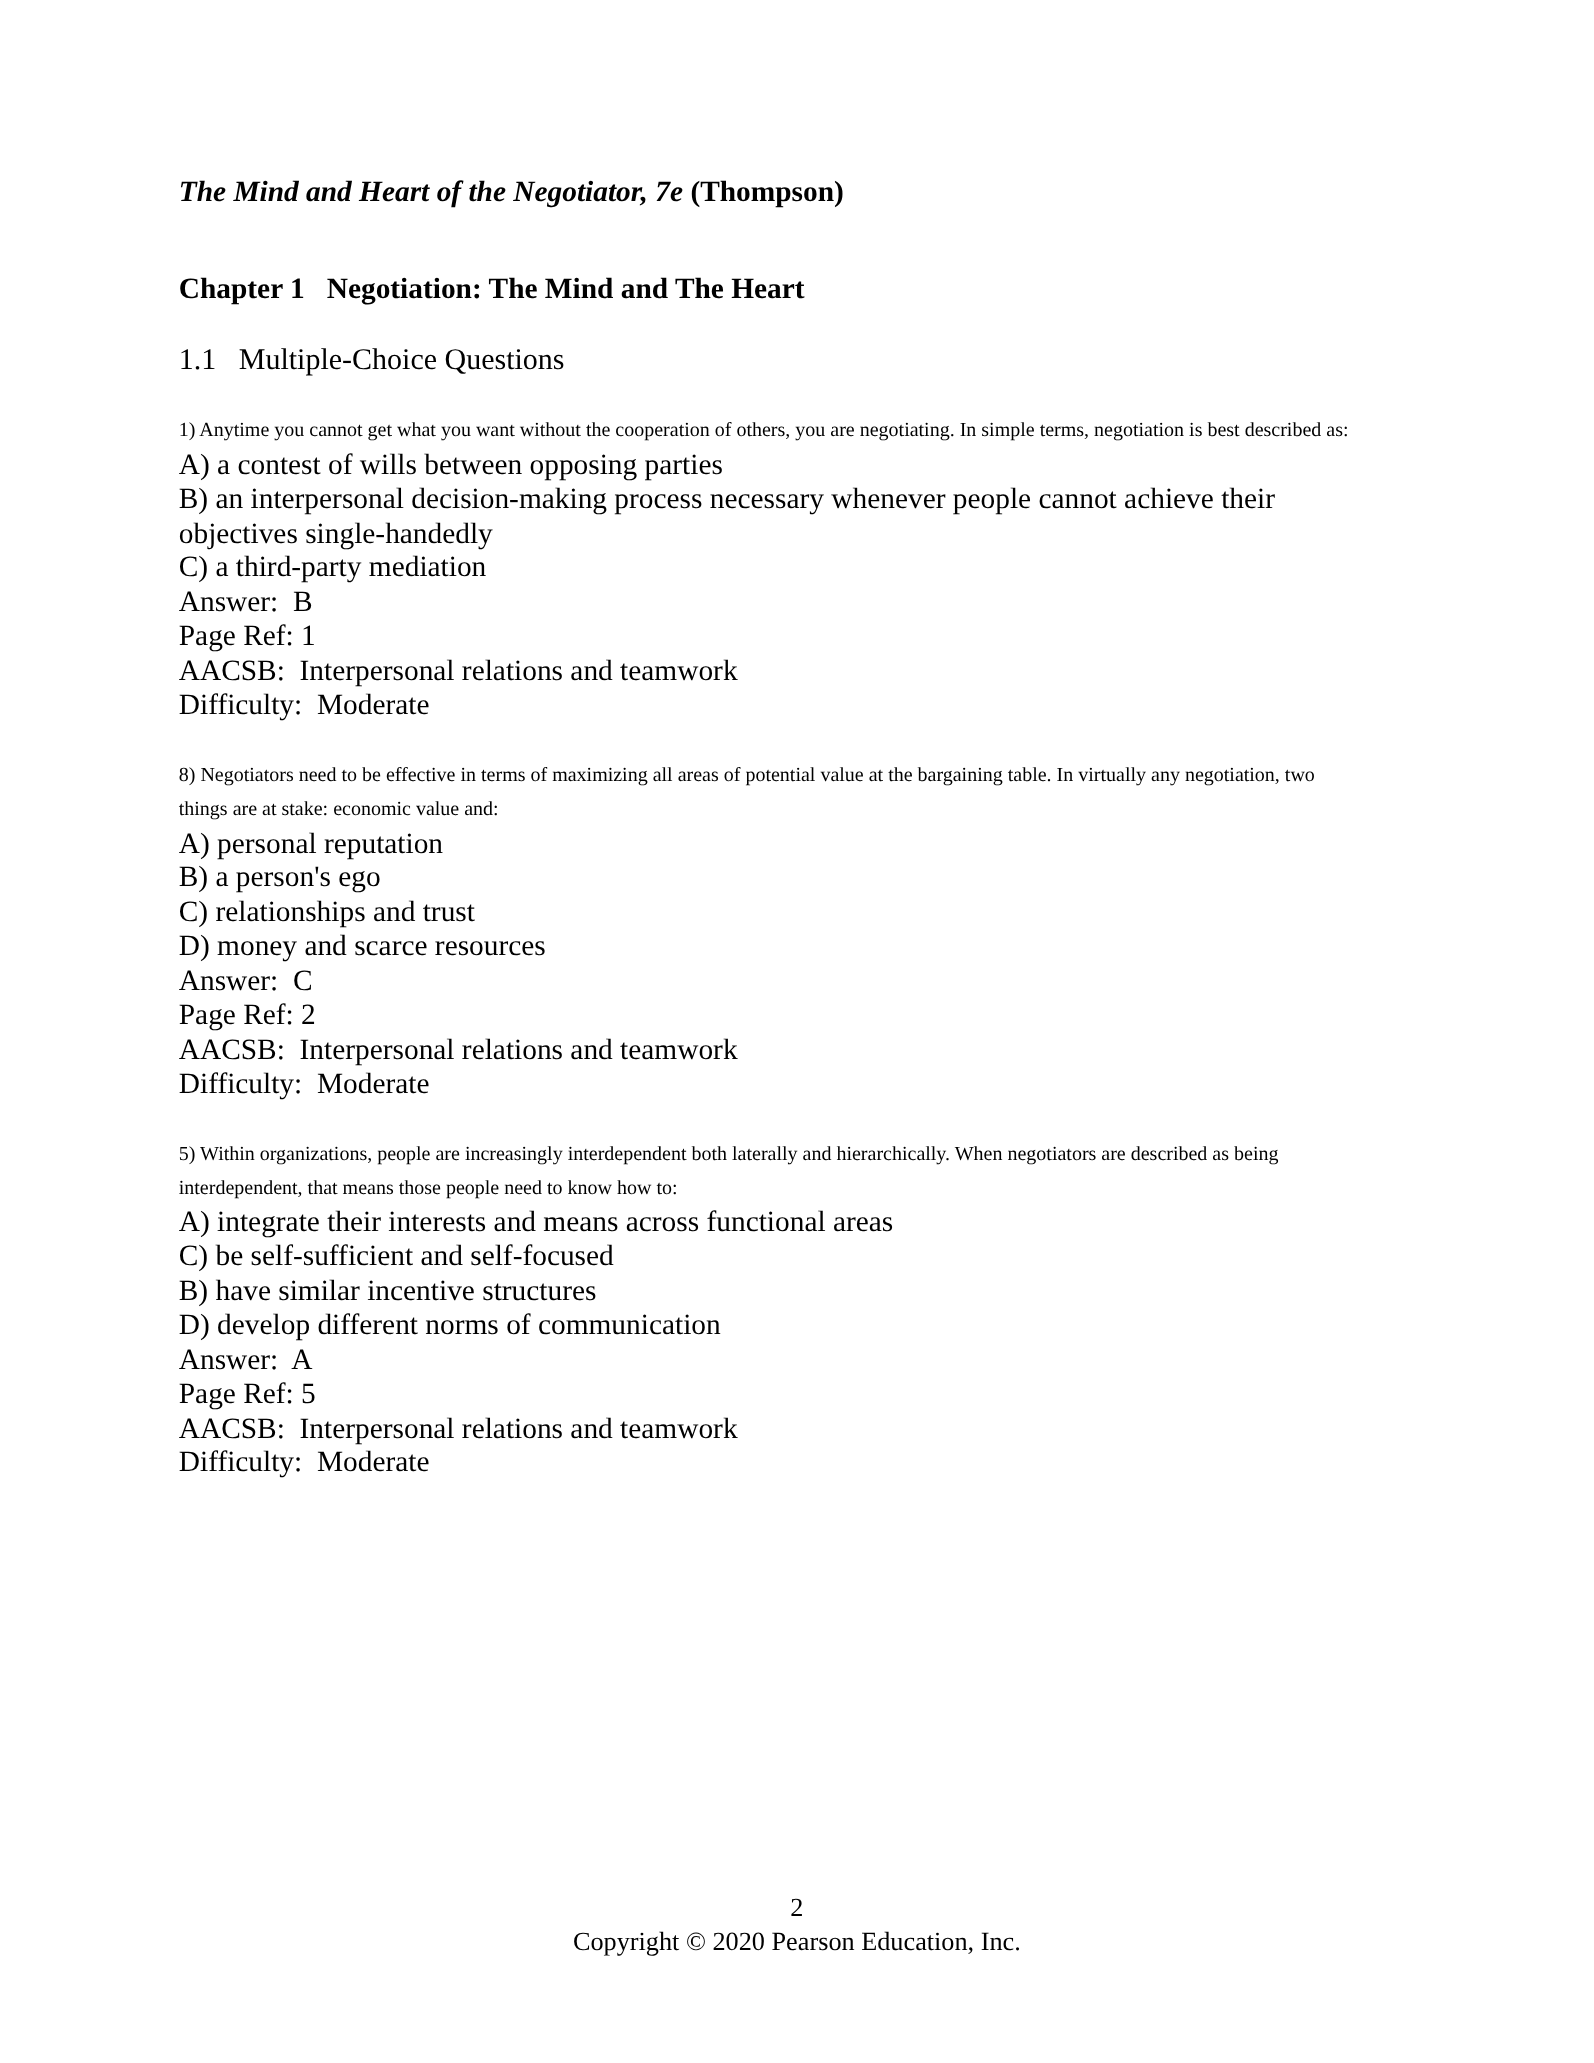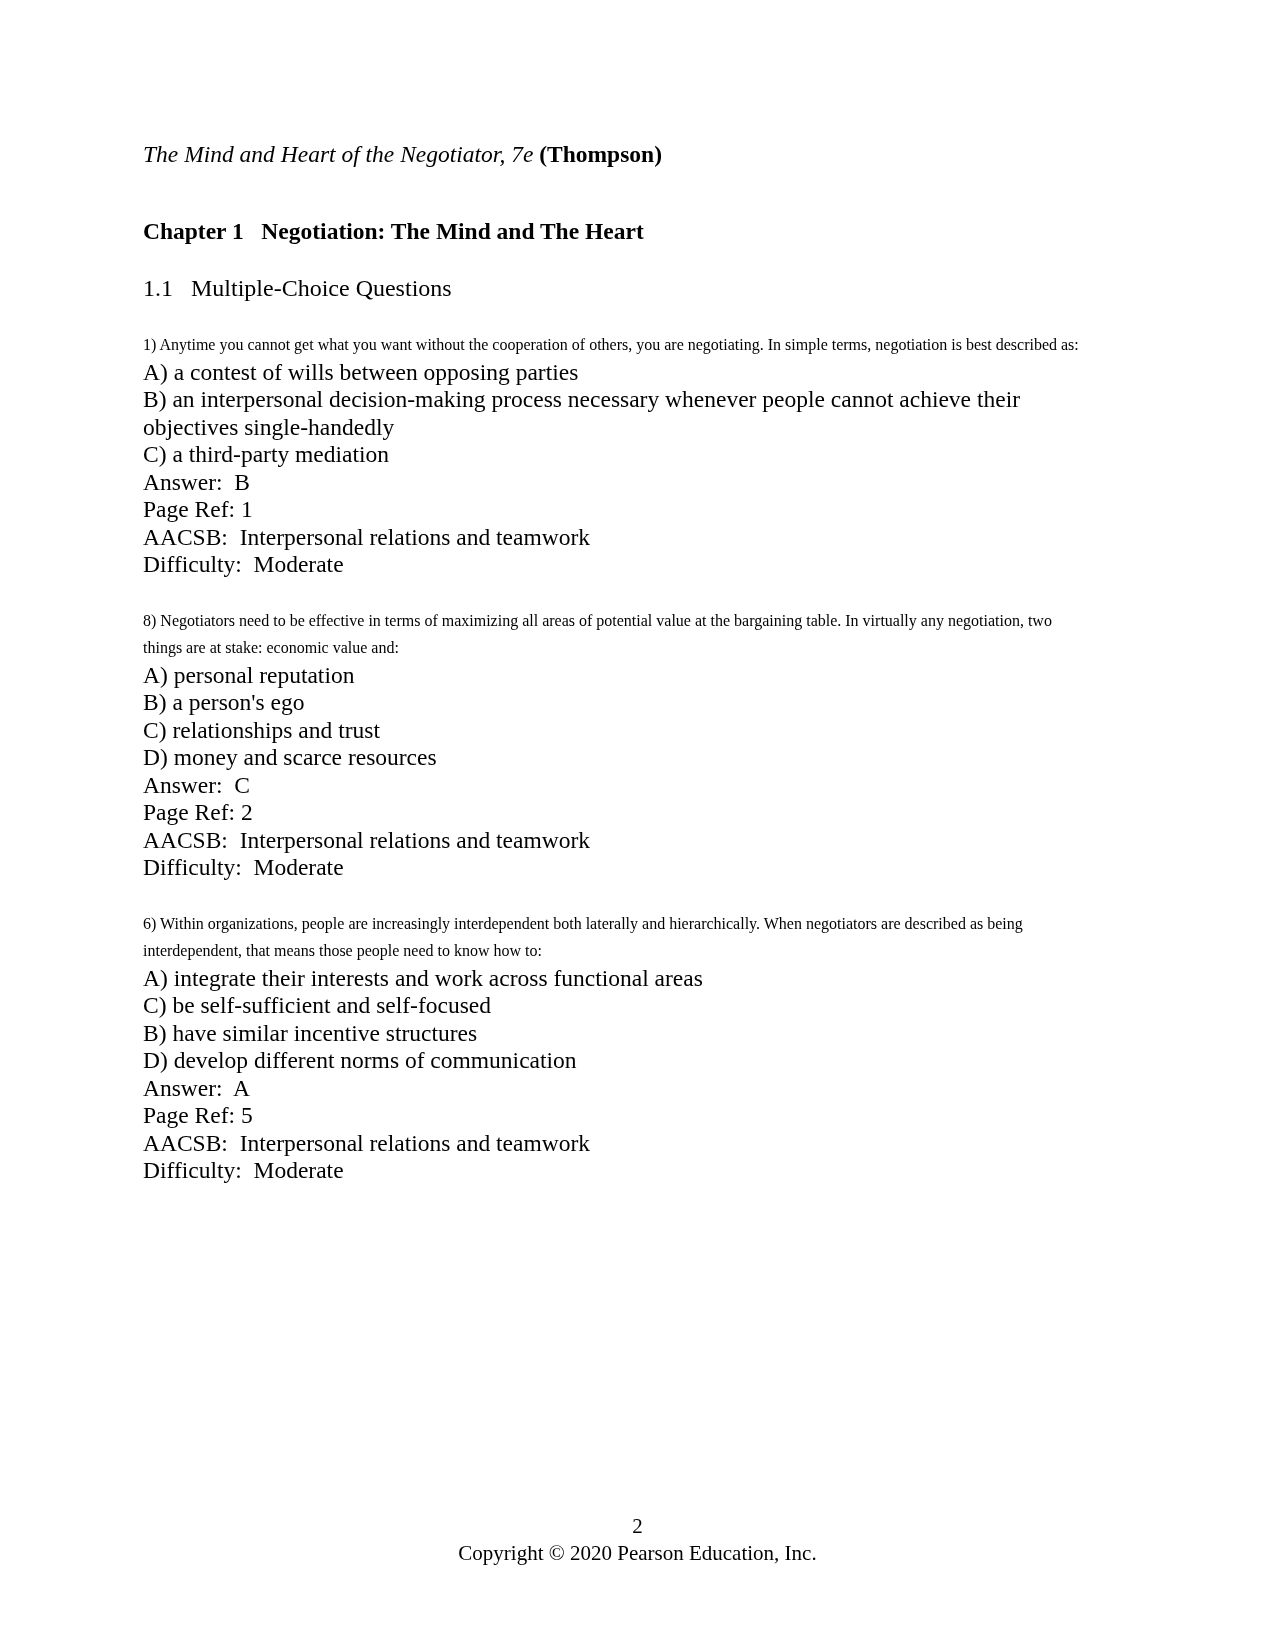--- a/index.html
+++ b/index.html
@@ -34,21 +34,21 @@
   }
 
   
   .doc-header {
     font-size: 23.5px;
     line-height: 29px;
     font-weight: bold;
   }
   .doc-header .book-title {
     font-style: italic;
-    font-weight: normal;
+    font-weight: bold;
   }
   .doc-header .author {
     font-style: normal;
     font-weight: bold;
   }
   .doc-header .chapter-line {
     font-weight: bold;
     font-style: normal;
     white-space: pre;
     margin-top: 48px;
@@ -132,22 +132,22 @@
       <div class="q-option">B) a person's ego</div>
       <div class="q-option">C) relationships and trust</div>
       <div class="q-option">D) money and scarce resources</div>
       <div class="q-meta">Answer:  C</div>
       <div class="q-meta">Page Ref: 2</div>
       <div class="q-meta">AACSB:  Interpersonal relations and teamwork</div>
       <div class="q-meta">Difficulty:  Moderate</div>
     </div>
 
     <div class="question-block">
-      <div class="q-stem">6) Within organizations, people are increasingly interdependent both laterally and hierarchically. When negotiators are described as being interdependent, that means those people need to know how to:</div>
-      <div class="q-option">A) integrate their interests and work across functional areas</div>
+      <div class="q-stem">5) Within organizations, people are increasingly interdependent both laterally and hierarchically. When negotiators are described as being interdependent, that means those people need to know how to:</div>
+      <div class="q-option">A) integrate their interests and means across functional areas</div>
       <div class="q-option">C) be self-sufficient and self-focused</div>
       <div class="q-option">B) have similar incentive structures</div>
       <div class="q-option">D) develop different norms of communication</div>
       <div class="q-meta">Answer:  A</div>
       <div class="q-meta">Page Ref: 5</div>
       <div class="q-meta">AACSB:  Interpersonal relations and teamwork</div>
       <div class="q-meta">Difficulty:  Moderate</div>
     </div>
 
   </div>

